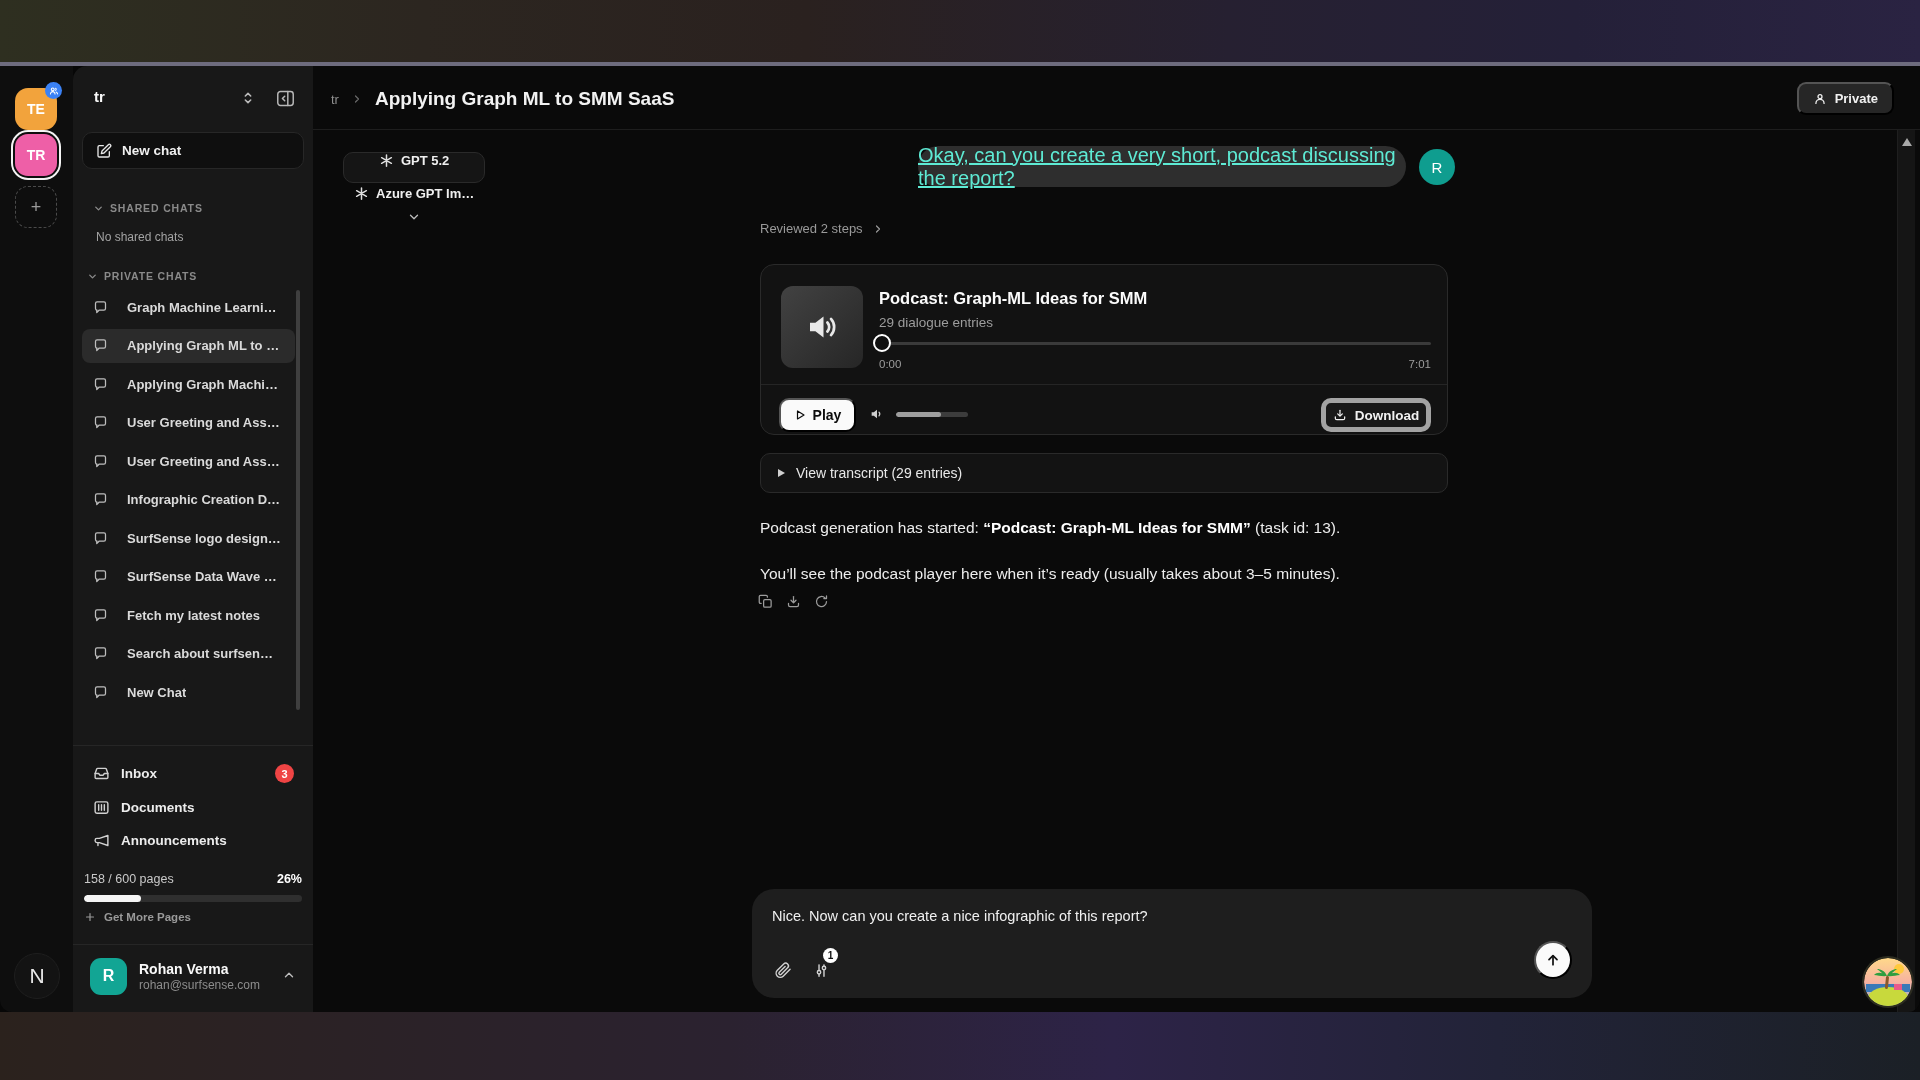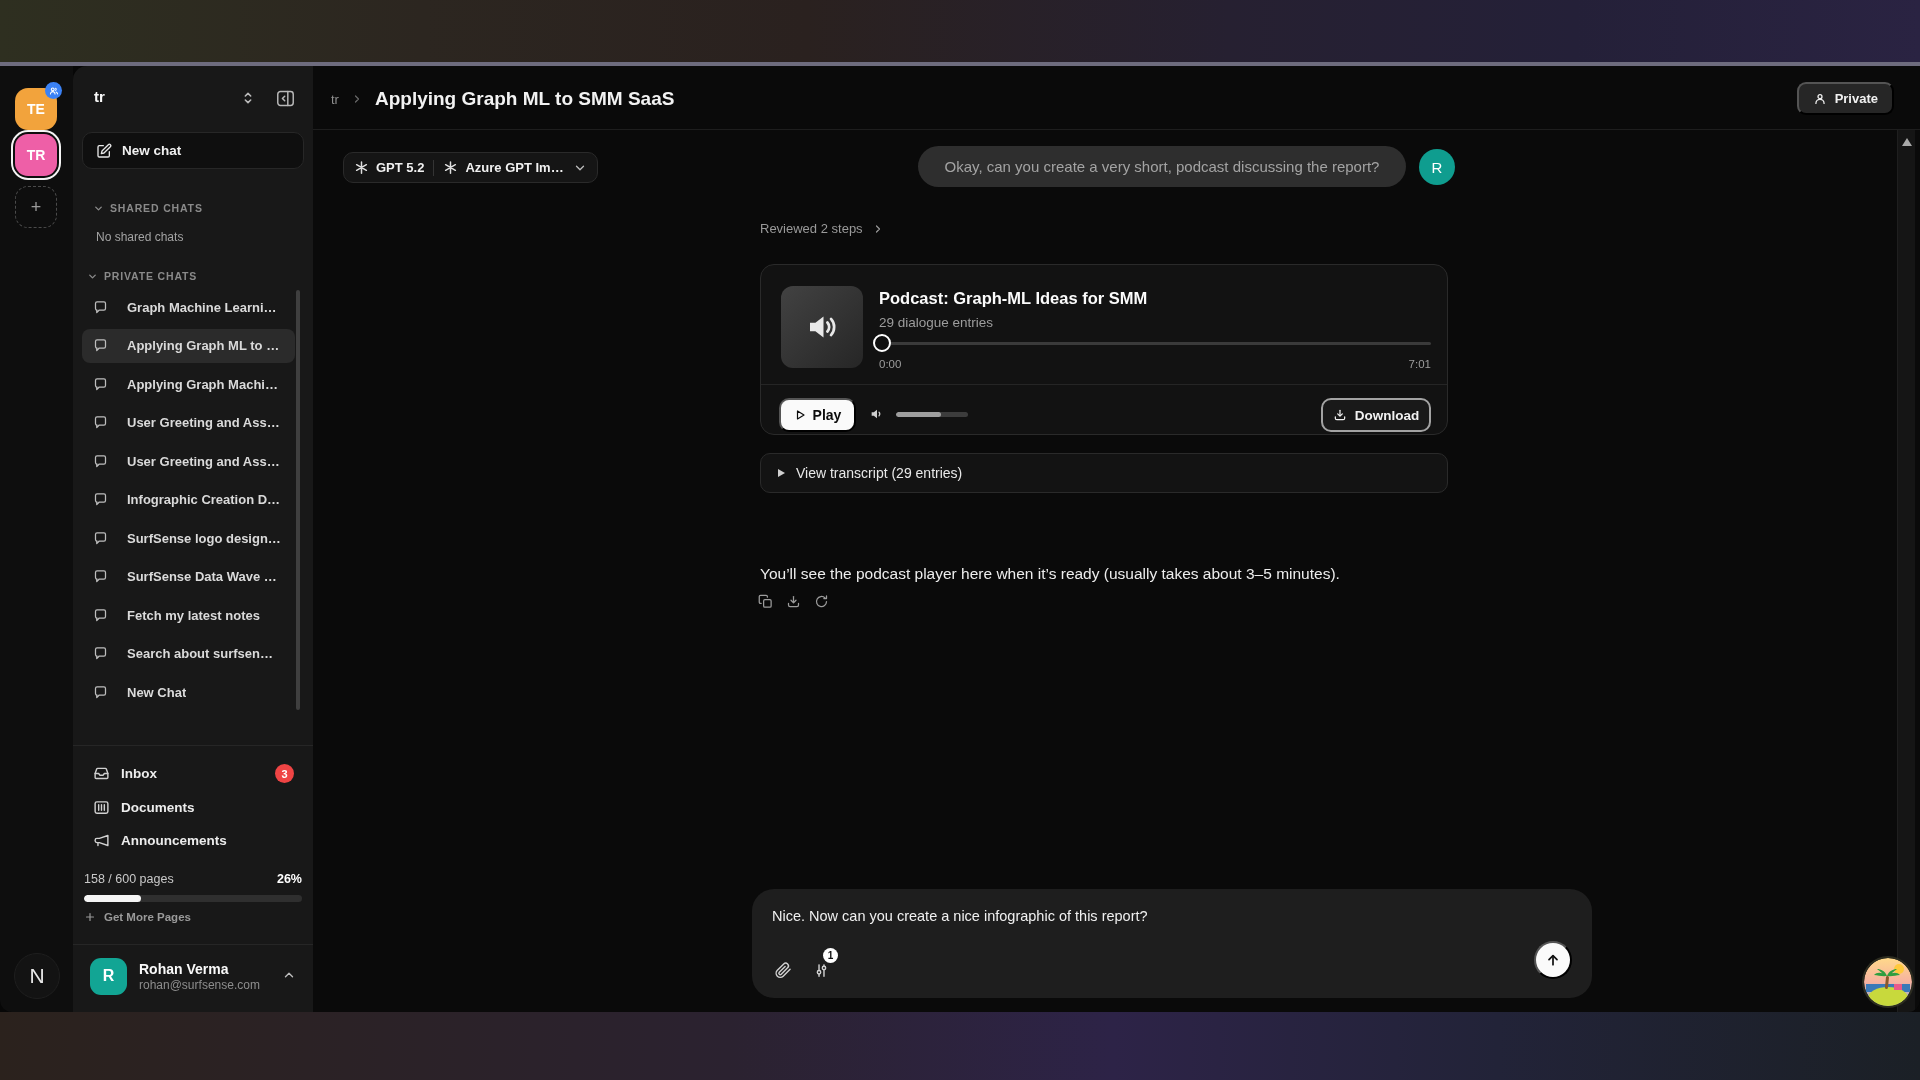--- a/index.html
+++ b/index.html
@@ -76,46 +76,46 @@
   .main { left:313px; top:0; width:1607px; height:100%; background:#0a0a0a; }
   .topbar { left:0; top:0; width:100%; height:64px; border-bottom:1px solid #1e1e1e; }
   .crumb { left:18px; top:22px; display:flex; align-items:center; gap:12px; }
   .crumb-root { color:#8f8f8f; font-size:13px; }
   .crumb-sep { color:#6a6a6a; display:flex; }
   .crumb-title { color:#f2f2f2; font-size:19px; font-weight:bold; }
   .private-btn { right:26px; top:16px; height:33px; padding:0 14px; background:#262626; border-radius:9px;
         display:flex; align-items:center; gap:8px; color:#f0f0f0; font-size:13px; font-weight:bold; }
 
   .model-pill { left:30px; top:86px; height:31px; background:#151515; border:1px solid #2a2a2a; border-radius:10px;
-        display:flex; align-items:center; padding:0 10px; gap:9px; }
+        display:flex; align-items:center; padding:0 10px; gap:9px;flex-direction:column; }
   .model-seg { display:flex; align-items:center; gap:7px; color:#f0f0f0; font-size:13px; font-weight:bold; }
   .model-div { width:1px; height:16px; background:#343434; }
   .model-chevron { color:#bdbdbd; display:flex; }
 
   .user-bubble { left:605px; top:80px; width:488px; height:41px; background:#2e2e2e; border-radius:21px;
-        display:flex; align-items:center; justify-content:center; color:#a3a3a3; font-size:15px; }
+        display:flex; align-items:center; justify-content:center; color:#5eead4; font-size:20px;text-decoration:underline; }
   .user-avatar { left:1106px; top:83px; width:36px; height:36px; border-radius:50%; background:#0f9d8f; color:#fff;
         font-size:15px; display:flex; align-items:center; justify-content:center; }
   .steps-row { left:447px; top:155px; display:flex; align-items:center; gap:9px; color:#9a9a9a; font-size:13px; }
 
   .pod-card { left:447px; top:198px; width:688px; height:171px; background:#121212; border:1px solid #2a2a2a; border-radius:14px; }
   .pod-art { left:20px; top:21px; width:82px; height:82px; border-radius:12px;
         background:linear-gradient(135deg,#424242 0%,#262626 100%); display:flex; align-items:center; justify-content:center; color:#e8e8e8; }
   .pod-title { left:118px; top:24px; color:#fbfbfb; font-size:16.5px; font-weight:bold; }
   .pod-sub { left:118px; top:50px; color:#9d9d9d; font-size:13.5px; }
   .pod-track { left:118px; top:77px; width:552px; height:3px; background:#3a3a3a; border-radius:2px; }
   .pod-thumb { left:112px; top:69px; width:18px; height:18px; border-radius:50%; background:#101010; border:2.5px solid #fff; }
   .pod-times { left:118px; top:93px; width:552px; display:flex; justify-content:space-between; color:#9d9d9d; font-size:11.5px; }
   .pod-div { left:0px; top:119px; width:686px; height:1px; background:#252525; }
   .play-btn { left:18px; top:133px; width:77px; height:34px; background:#fafafa; border-radius:10px;
         display:flex; align-items:center; justify-content:center; gap:7px; color:#0c0c0c; font-size:14px; font-weight:bold; }
   .vol-ico { left:108px; top:141px; color:#cfcfcf; display:flex; }
   .vol-track { left:135px; top:147px; width:72px; height:5px; border-radius:3px; background:#3c3c3c; overflow:hidden; }
   .vol-fill { width:62%; height:100%; background:#9e9e9e; border-radius:3px; }
-  .dl-btn { left:560px; top:133px; width:110px; height:34px; background:#191919; border:2px solid #a3a3a3; border-radius:10px;
+  .dl-btn { left:560px; top:133px; width:110px; height:34px; background:#191919; border:5px solid #a3a3a3; border-radius:10px;
         display:flex; align-items:center; justify-content:center; gap:8px; color:#f2f2f2; font-size:13.5px; font-weight:bold; }
 
   .transcript { left:447px; top:387px; width:688px; height:40px; background:#131313; border:1px solid #2a2a2a; border-radius:10px;
         display:flex; align-items:center; gap:11px; padding-left:17px; color:#e8e8e8; font-size:14px; }
   .tri-right { width:0; height:0; border-left:7px solid #d0d0d0; border-top:4.5px solid transparent; border-bottom:4.5px solid transparent; }
 
   .msg { left:447px; width:700px; color:#ededed; font-size:15.5px; line-height:1.5; }
   .msg-1 { top:450px; } .msg-2 { top:496px; }
   .msg b { font-weight:bold; color:#fff; }
   .msg-actions { left:445px; top:528px; display:flex; gap:13px; color:#9c9c9c; }
@@ -466,20 +466,21 @@
             </svg>
           <span>Download</span>
         </button>
       </section>
 
       <div class="abs transcript">
         <span class="tri-right"></span>
         <span>View transcript (29 entries)</span>
       </div>
 
+      <p class="abs msg msg-1"><span>Podcast generation has started: </span><b>“Podcast: Graph-ML Ideas for SMM”</b><span> (task id: 13).</span></p>
       <p class="abs msg msg-2">You’ll see the podcast player here when it’s ready (usually takes about 3–5 minutes).</p>
 
       <div class="abs msg-actions">
         <span class="act">
           <svg width="15" height="15" viewBox="0 0 24 24" fill="none" stroke="currentColor" stroke-width="2" stroke-linecap="round" stroke-linejoin="round">
               <rect x="9" y="9" width="12" height="12" rx="2"></rect>
               <path d="M5 15H4a2 2 0 0 1-2-2V4a2 2 0 0 1 2-2h9a2 2 0 0 1 2 2v1"></path>
             </svg>
         </span>
         <span class="act">

